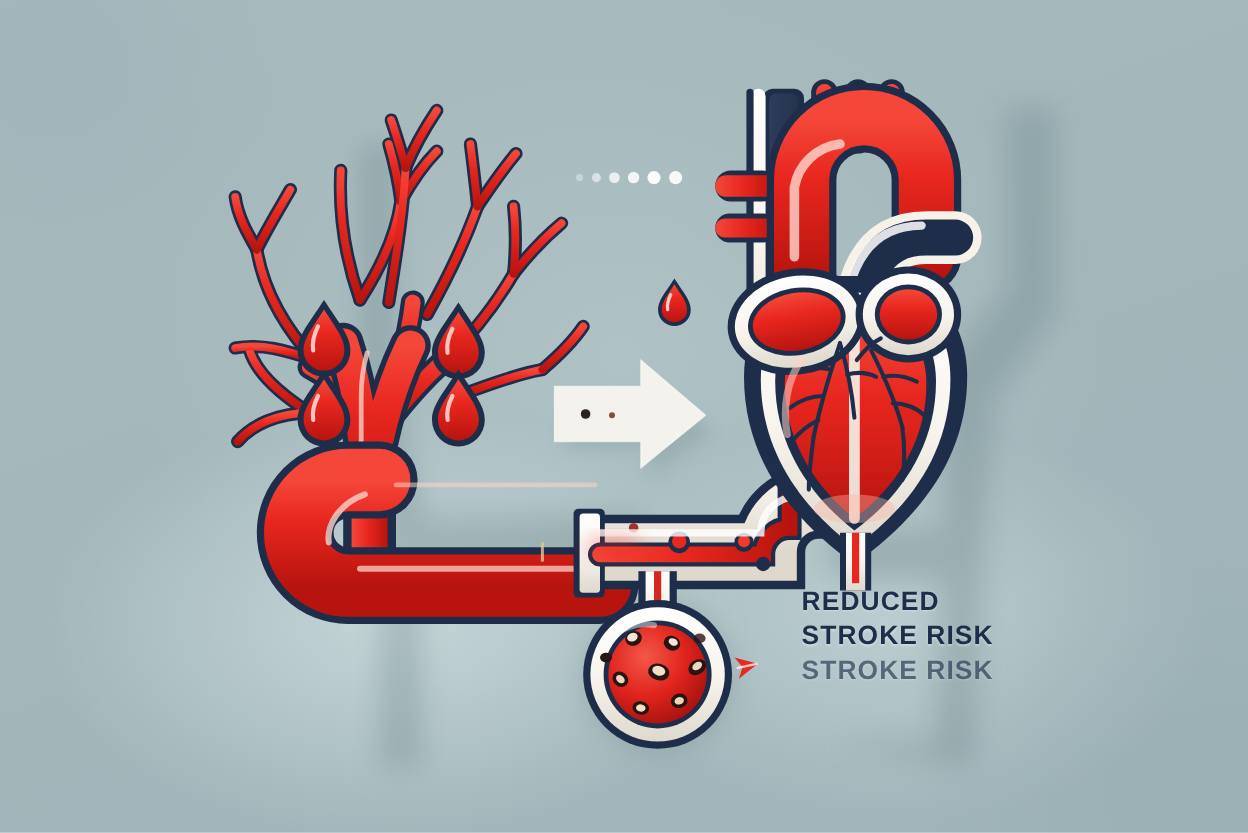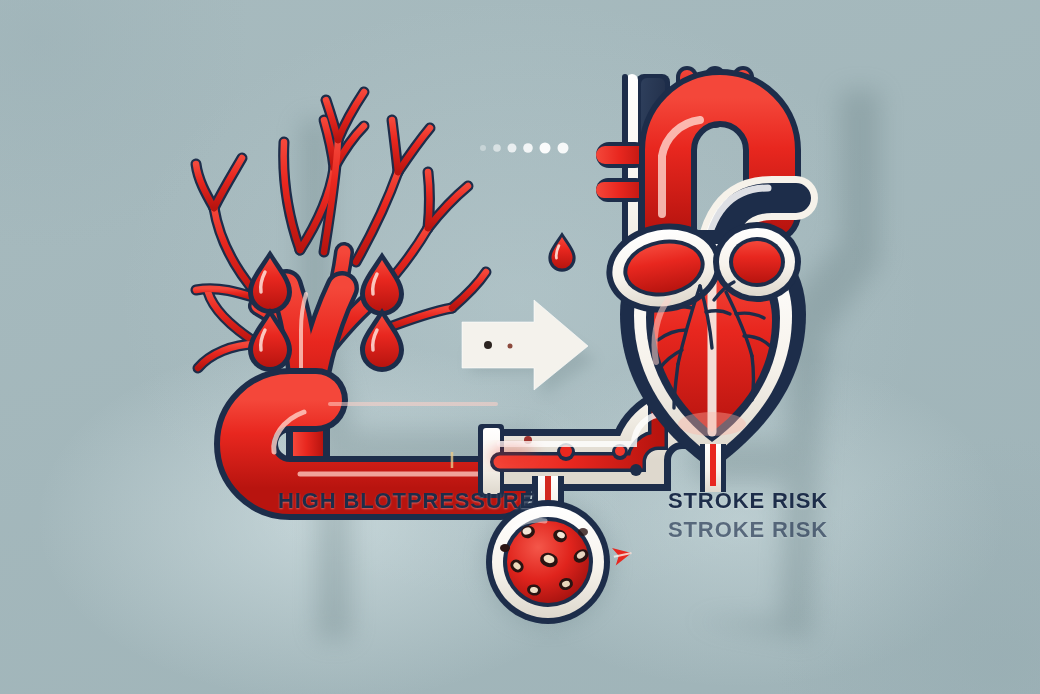--- a/index.html
+++ b/index.html
@@ -402,21 +402,21 @@
       <path d="M0 0 L18 9 L0 18 L5 9 Z" fill="#e8271f"></path>
       <path d="M0 9 L18 9" stroke="#f7f3ec" stroke-width="2" opacity="0.8"></path>
     </g>
 
   </svg>
   </div>
 
   <div class="bg-corner"></div>
 
   <div class="caption caption-left">
-    <span class="line">HIGH BLOTPRESSURE</span>
   </div>
 
   <div class="caption caption-right">
+    <span class="line">REDUCED</span>
     <span class="line">STROKE RISK</span>
     <span class="line faded-more">STROKE RISK</span>
   </div>
 
 </div>
 
 </body></html>

